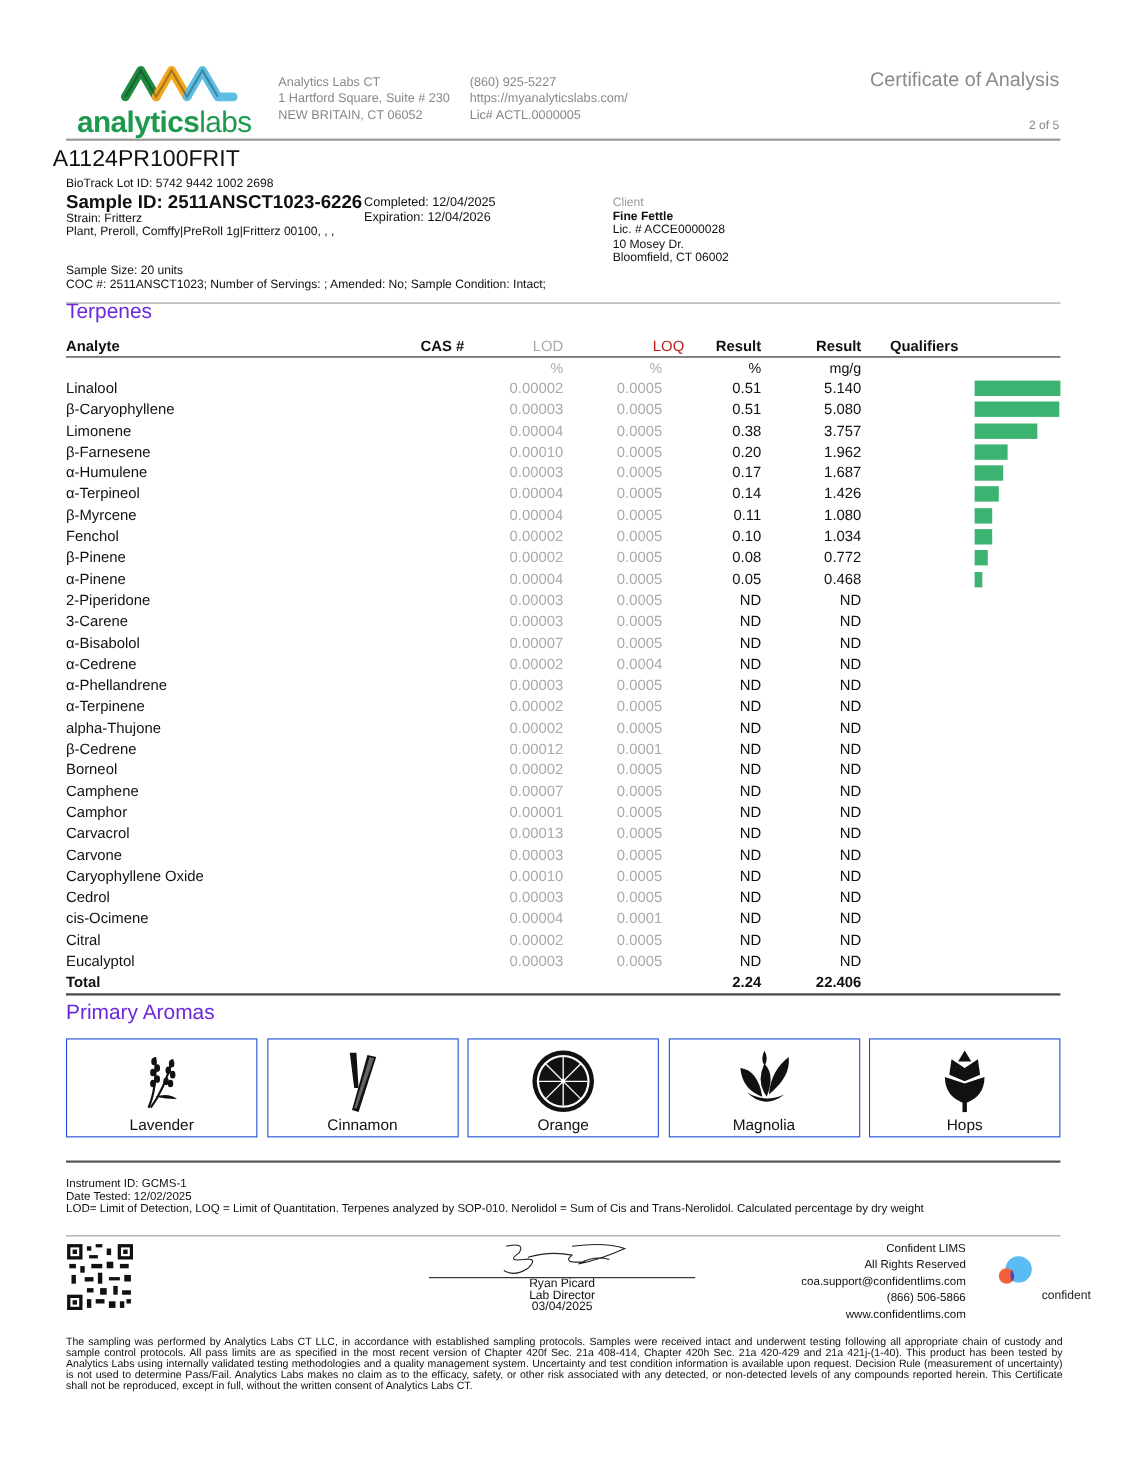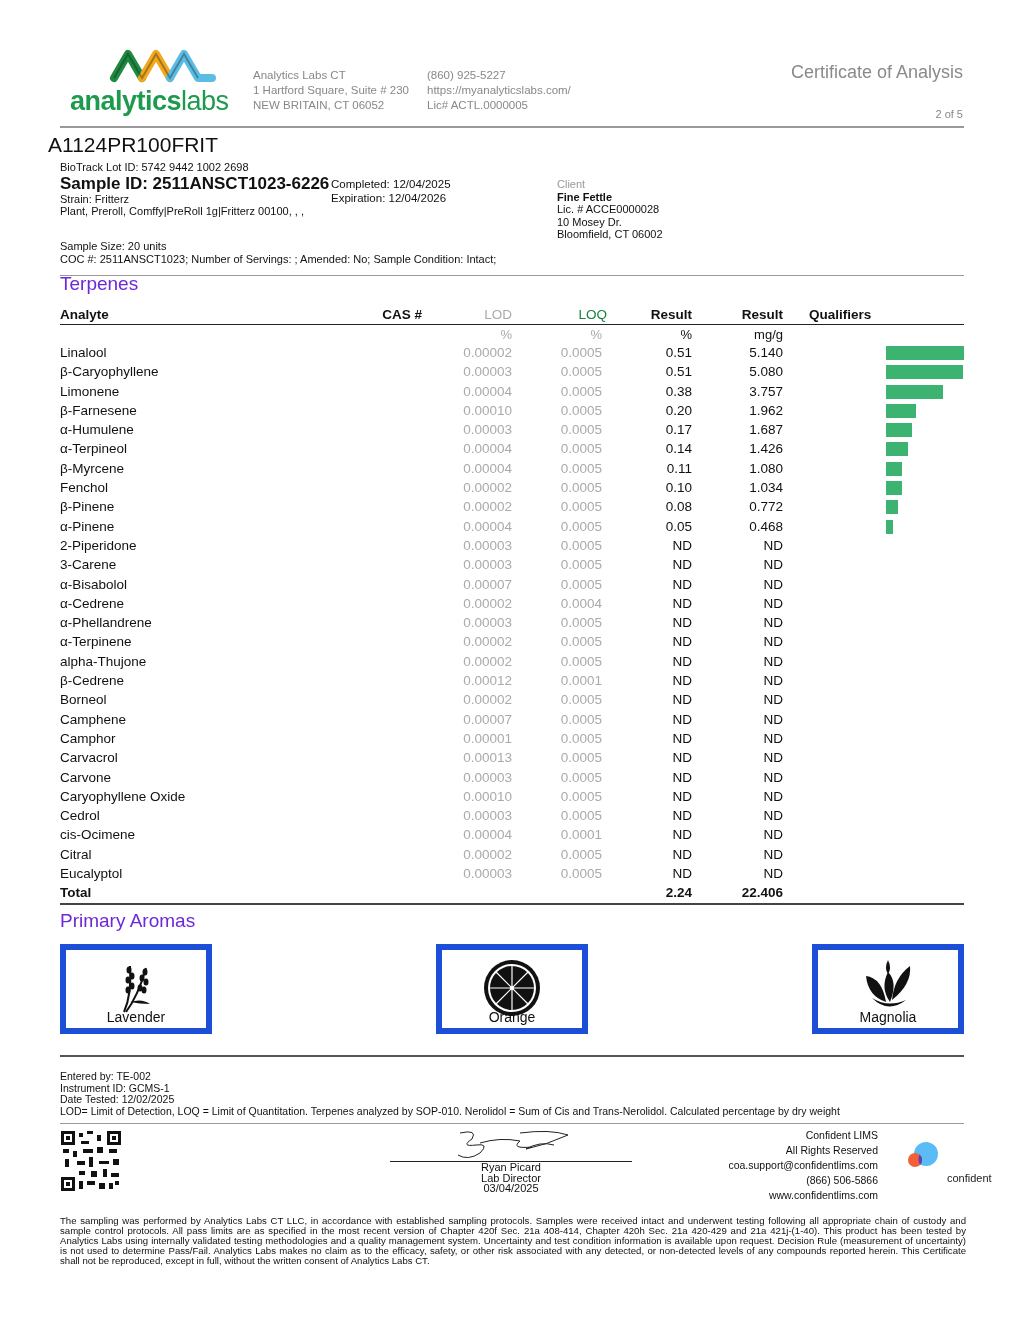--- a/index.html
+++ b/index.html
@@ -1,21 +1,21 @@
 <!DOCTYPE html>
 <html><head>
 <meta charset="utf-8">
 <style>
   * { box-sizing: border-box; margin: 0; padding: 0; }
   html, body { width: 1024px; height: 1325px; background: #fff; }
   body { font-family: "Liberation Sans", "DejaVu Sans", sans-serif; color: #111; position: relative; overflow: hidden; }
   .abs { position: absolute; }
 
   
-  .logo { left: 70px; top: 48px; width: 165px; height: 70px; text-align: right; }
+  .logo { left: 70px; top: 58px; width: 165px; height: 70px; text-align: right; }
   .logo-word { position: absolute; left: 0; top: 38px; font-size: 27px; letter-spacing: -0.5px; white-space: nowrap; }
   .logo-word .a { color: #1e9a4f; font-weight: bold; }
   .logo-word .b { color: #1e9a4f; font-weight: normal; }
   .lab-info { left: 253px; top: 68px; font-size: 11.5px; line-height: 15px; color: #888; }
   .lab-info .nm { font-weight: normal; color: #888; }
   .lab-contact { left: 427px; top: 68px; font-size: 11.5px; line-height: 15px; color: #888; }
   .coa-title { right: 61px; top: 62px; font-size: 18px; color: #8a8a8a; }
   .page-num { right: 61px; top: 108px; font-size: 11px; color: #888; }
   .hr-header { left: 60px; top: 126px; width: 904px; height: 2px; background: #999; }
 
@@ -43,21 +43,21 @@
   .c-name { left: 0; }
   .c-lod { right: 452px; color: #aaa; }
   .c-loq { right: 362px; color: #aaa; }
   .c-pct { right: 272px; }
   .c-mg { right: 181px; }
   .bar { position: absolute; top: 2px; height: 14px; background: #3cb371; }
   .total { font-weight: bold; border-bottom: 2px solid #444; height: 21px; }
 
   
   .aromas { left: 60px; top: 944px; width: 904px; height: 90px; display: flex; justify-content: space-between; }
-  .aroma { width: 152px; height: 90px; border: 6px solid #1d4ed8; position: relative; }
+  .aroma { width: 174px; height: 90px; border: 1px solid #1d4ed8; position: relative; }
   .aroma svg { position: absolute; left: 50%; top: 8px; transform: translateX(-50%); }
   .aroma .lbl { position: absolute; left: 0; right: 0; bottom: 3px; text-align: center; font-size: 14px; }
   .hr-aroma { left: 60px; top: 1055px; width: 904px; height: 2px; background: #555; }
 
   .footer-meta { left: 60px; top: 1071px; font-size: 10.5px; line-height: 11.5px; }
   .hr-footer { left: 60px; top: 1123px; width: 904px; height: 1px; background: #999; }
   .qr { left: 61px; top: 1131px; width: 60px; height: 60px; }
   .sig-line { left: 390px; top: 1161px; width: 242px; height: 1px; background: #222; }
   .sig { left: 450px; top: 1127px; }
   .sig-text { left: 390px; top: 1162px; width: 242px; text-align: center; font-size: 11px; line-height: 10.5px; }
@@ -117,21 +117,21 @@
 </div>
 <div class="abs hr-sample"></div>
 
 <div class="abs section-title" style="top:273px">Terpenes</div>
 
 <div class="abs tbl">
   <div class="thead">
     <span class="th" style="left:0">Analyte</span>
     <span class="th" style="right:542px">CAS #</span>
     <span class="th" style="right:452px;color:#aaa;font-weight:normal">LOD</span>
-    <span class="th" style="right:357px;color:#15803d;font-weight:normal">LOQ</span>
+    <span class="th" style="right:342px;color:#b91c1c;font-weight:normal">LOQ</span>
     <span class="th" style="right:272px">Result</span>
     <span class="th" style="right:181px">Result</span>
     <span class="th" style="left:749px">Qualifiers</span>
   </div>
   <div class="units">
     <span style="right:452px">%</span>
     <span style="right:362px">%</span>
     <span style="right:272px;color:#111">%</span>
     <span style="right:181px;color:#111">mg/g</span>
   </div>
@@ -366,20 +366,28 @@
           <ellipse cx="26" cy="20" rx="2.5" ry="3.5"></ellipse>
           <ellipse cx="30" cy="24" rx="2.5" ry="3.5"></ellipse>
           <ellipse cx="24" cy="30" rx="2.5" ry="3.5"></ellipse>
           <ellipse cx="28" cy="32" rx="2.5" ry="3.5"></ellipse>
         <path d="M14 44 Q26 40 34 46 Q24 46 14 44Z"></path>
       </g>
     </svg>
     <div class="lbl">Lavender</div>
   </div>
   <div class="aroma">
+    <svg width="36" height="60" viewBox="0 0 36 60">
+      <path d="M6 4 L12 4 L14 36 L10 36Z" fill="#111"></path>
+      <path d="M22 6 L30 8 L14 58 L8 56Z" fill="#111"></path>
+      <path d="M24 8 L28 9 L12 55 L10 54Z" fill="#fff" opacity="0.35"></path>
+    </svg>
+    <div class="lbl">Cinnamon</div>
+  </div>
+  <div class="aroma">
     <svg width="60" height="60" viewBox="0 0 60 60">
       <circle cx="30" cy="30" r="28" fill="#111"></circle>
       <circle cx="30" cy="30" r="24" fill="#fff"></circle>
       <circle cx="30" cy="30" r="22" fill="#111"></circle>
       <g stroke="#fff" stroke-width="1.2">
         <line x1="30" y1="8" x2="30" y2="52"></line>
           <line x1="8" y1="30" x2="52" y2="30"></line>
         <line x1="14" y1="14" x2="46" y2="46"></line>
           <line x1="46" y1="14" x2="14" y2="46"></line>
       </g>
@@ -392,25 +400,35 @@
       <g fill="#111">
         <path d="M30 2 Q34 10 30 16 Q26 10 30 2Z"></path>
         <path d="M30 14 Q40 24 32 44 Q22 30 30 14Z"></path>
         <path d="M8 18 Q24 20 28 44 Q10 38 8 18Z"></path>
         <path d="M52 8 Q54 26 34 42 Q36 20 52 8Z"></path>
         <path d="M14 40 Q30 56 48 42 Q30 50 14 40Z"></path>
       </g>
     </svg>
     <div class="lbl">Magnolia</div>
   </div>
+  <div class="aroma">
+    <svg width="44" height="60" viewBox="0 0 44 60">
+      <g fill="#111">
+        <path d="M22 2 L28 12 L16 12Z"></path>
+        <path d="M10 10 L22 18 L34 10 L36 24 L22 30 L8 24Z"></path>
+        <path d="M4 26 L22 32 L40 26 Q40 44 22 50 Q4 44 4 26Z"></path>
+        <rect x="20" y="48" width="4" height="10"></rect>
+      </g>
+    </svg>
+    <div class="lbl">Hops</div>
+  </div>
 </div>
 <div class="abs hr-aroma"></div>
 
 <div class="abs footer-meta">
-  <div>Entered by: TE-002</div>
   <div>Instrument ID: GCMS-1</div>
   <div>Date Tested: 12/02/2025</div>
   <div>LOD= Limit of Detection, LOQ = Limit of Quantitation. Terpenes analyzed by SOP-010. Nerolidol = Sum of Cis and Trans-Nerolidol. Calculated percentage by dry weight</div>
 </div>
 <div class="abs hr-footer"></div>
 
 <svg class="abs qr" viewBox="0 0 60 60">
   <rect width="60" height="60" fill="#fff"></rect>
   <g fill="#111">
     <rect x="0" y="0" width="14" height="14"></rect>

